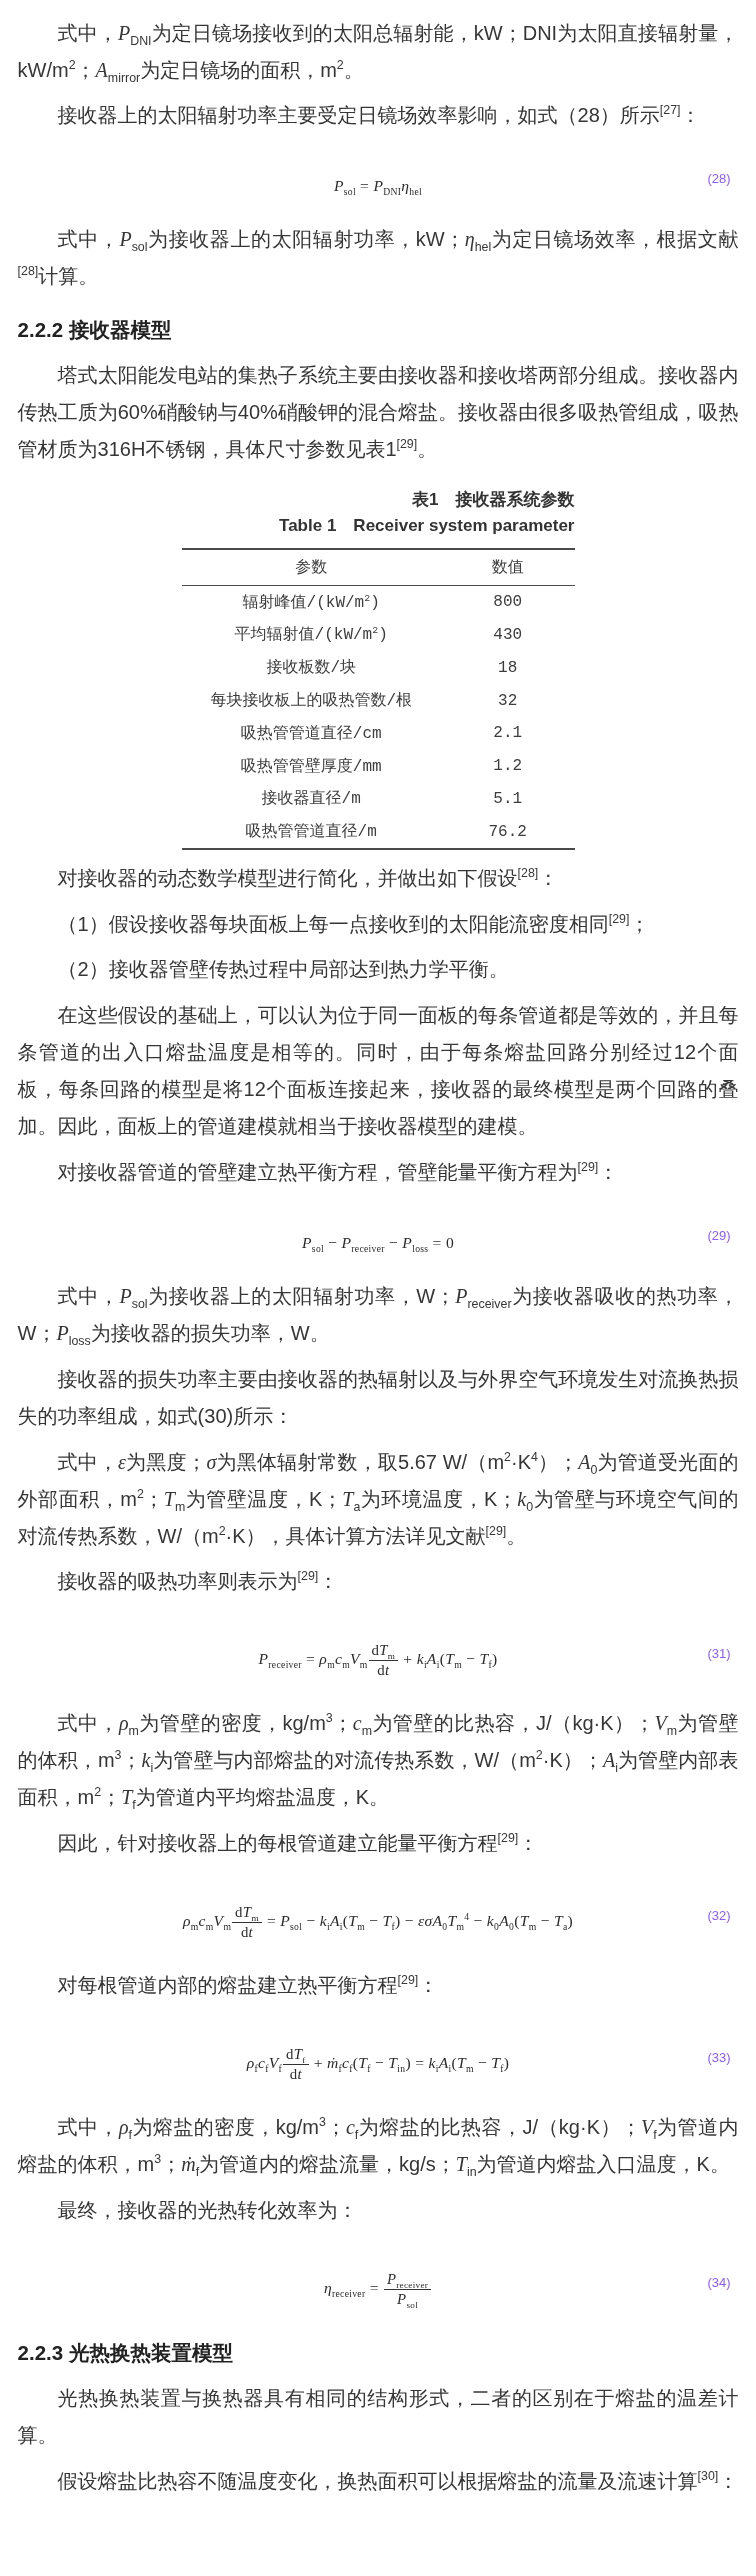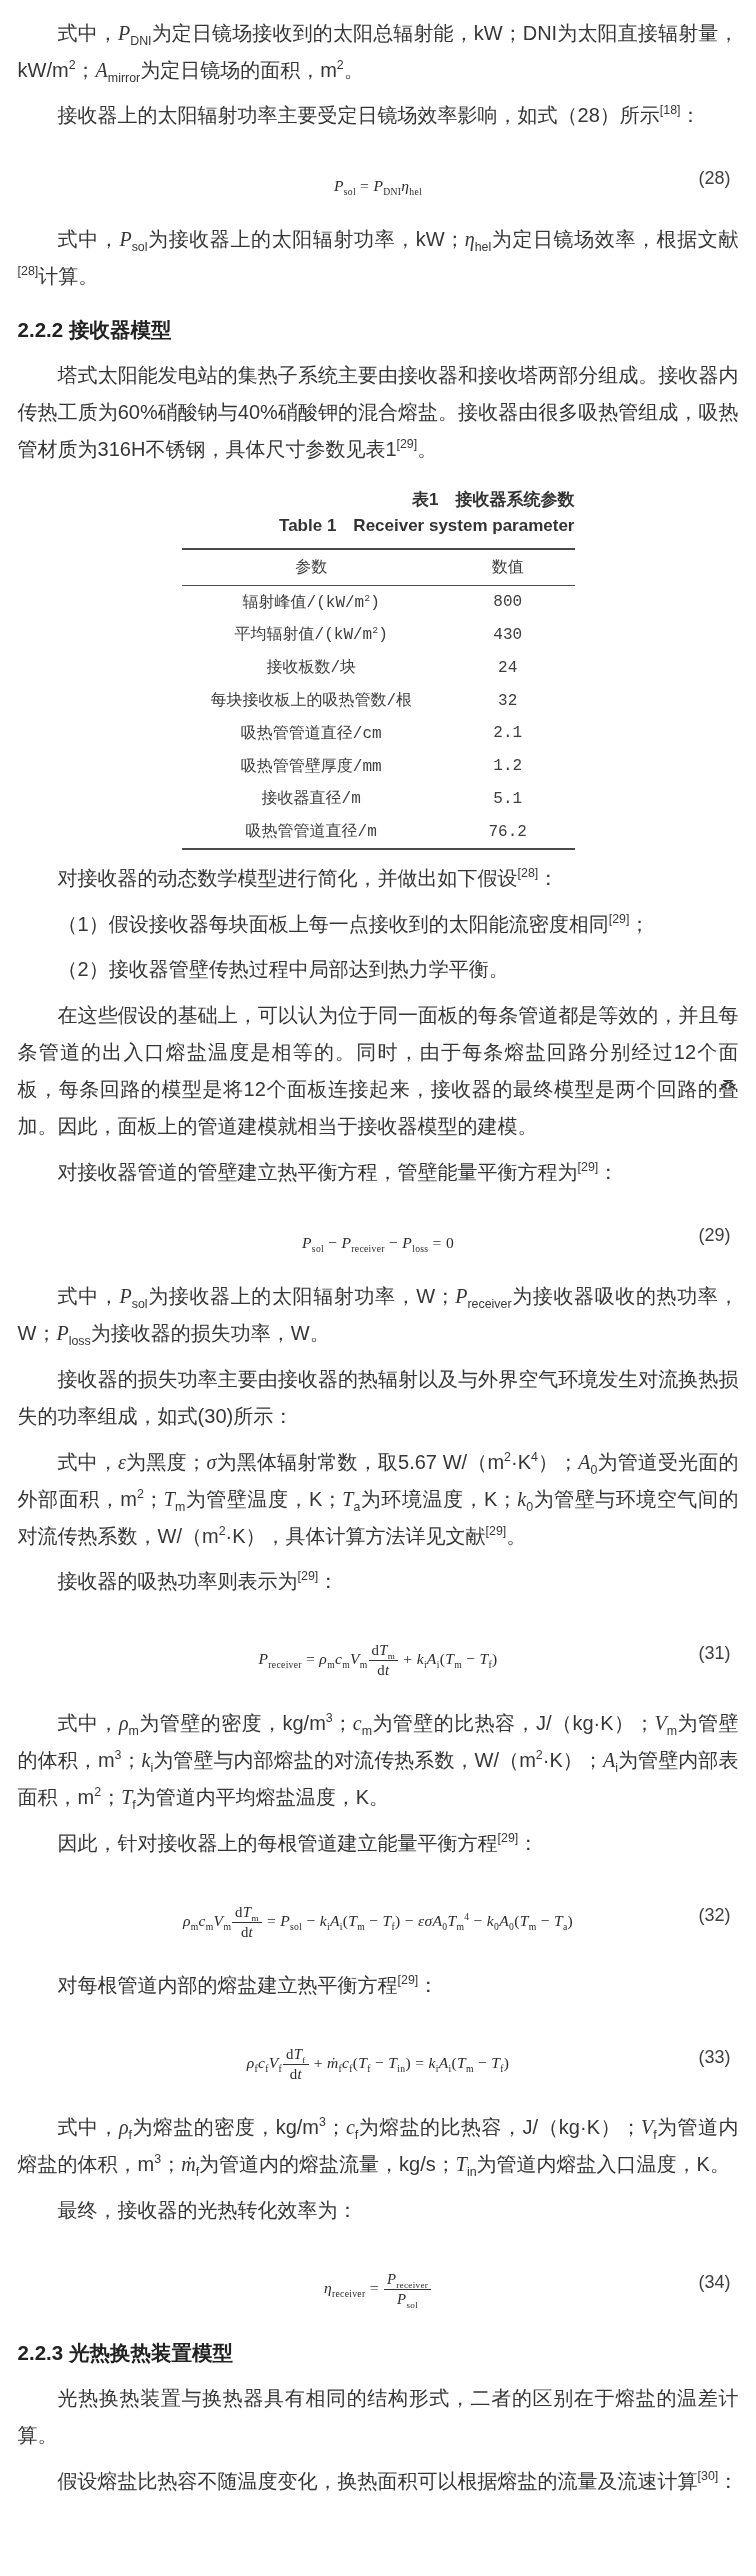--- a/index.html
+++ b/index.html
@@ -10,21 +10,21 @@
   i { font-family:"Liberation Serif",serif; }
   sub,sup { font-size:62%; line-height:0; }
 
   .eq-row { position:relative; margin:26px 0; min-height:35px;
             display:flex; justify-content:center; align-items:center; }
   .eq-formula { font-family:"Liberation Serif",serif; font-size:15.6px; color:#2b2b2b;
                 letter-spacing:0.3px; text-indent:0;margin-top:16px; }
   .eq-formula i { font-style:italic; }
   .eq-formula sub { font-style:normal; }
   .eq-number { position:absolute; right:7.8px; top:50%; transform:translateY(-50%);
-               font-family:"Liberation Sans",sans-serif; font-size:18px; color:#404040; }
+               font-family:"Liberation Sans",sans-serif; font-size:13px; color:#8b5cf6; }
 
   .frac { display:inline-block; vertical-align:middle; text-align:center;
           line-height:1.15; font-size:95%; margin:0 1px; }
   .fnum { display:block; border-bottom:1px solid #333; padding:0 2.9px 1px 2.9px; }
   .fden { display:block; padding-top:1px; }
 
   .tbl-wrap { width:393px; margin:19.5px auto 9.8px auto; text-indent:0; }
   .tbl-caption { text-align:right; font-weight:700; font-size:17px; line-height:26px; color:#333; }
   table.params { width:100%; border-collapse:collapse; margin-top:8.8px;
                  font-family:Liberation Mono, monospace; font-size:16px; color:#3d3d3d;
@@ -32,21 +32,21 @@
   table.params th { font-weight:400; border-bottom:1.5px solid #4a4a4a; padding:6.8px 3.9px; text-align:center; }
   table.params td { padding:5.9px 3.9px; text-align:center; }
   table.params td:first-child, table.params th:first-child { width:66%; }
 </style>
 </head>
 <body>
 
 <div class="doc">
 
   <p class="body">式中，<i>P</i><sub>DNI</sub>为定日镜场接收到的太阳总辐射能，kW；DNI为太阳直接辐射量，kW/m<sup>2</sup>；<i>A</i><sub>mirror</sub>为定日镜场的面积，m<sup>2</sup>。</p>
-  <p class="body">接收器上的太阳辐射功率主要受定日镜场效率影响，如式（28）所示<sup>[18]</sup>：</p>
+  <p class="body">接收器上的太阳辐射功率主要受定日镜场效率影响，如式（28）所示<sup>[27]</sup>：</p>
 
   <div class="eq-row">
     <span class="eq-formula"><i>P</i><sub>sol</sub> = <i>P</i><sub>DNI</sub><i>η</i><sub>hel</sub></span>
     <span class="eq-number">(28)</span>
   </div>
 
   <p class="body">式中，<i>P</i><sub>sol</sub>为接收器上的太阳辐射功率，kW；<i>η</i><sub>hel</sub>为定日镜场效率，根据文献<sup>[28]</sup>计算。</p>
 
   <h3 class="sec">2.2.2 接收器模型</h3>
   <p class="body">塔式太阳能发电站的集热子系统主要由接收器和接收塔两部分组成。接收器内传热工质为60%硝酸钠与40%硝酸钾的混合熔盐。接收器由很多吸热管组成，吸热管材质为316H不锈钢，具体尺寸参数见表1<sup>[29]</sup>。</p>
@@ -65,21 +65,21 @@
           <tr>
             <td>辐射峰值/(kW/m<sup>2</sup>)</td>
             <td>800</td>
           </tr>
           <tr>
             <td>平均辐射值/(kW/m<sup>2</sup>)</td>
             <td>430</td>
           </tr>
           <tr>
             <td>接收板数/块</td>
-            <td>24</td>
+            <td>18</td>
           </tr>
           <tr>
             <td>每块接收板上的吸热管数/根</td>
             <td>32</td>
           </tr>
           <tr>
             <td>吸热管管道直径/cm</td>
             <td>2.1</td>
           </tr>
           <tr>

